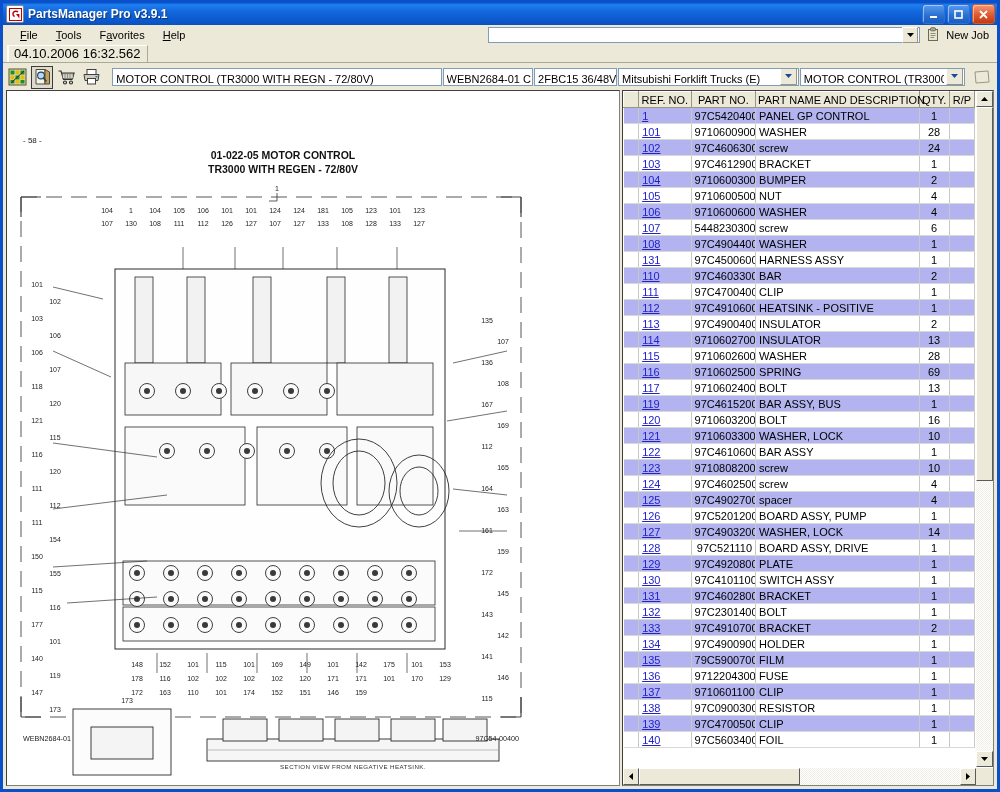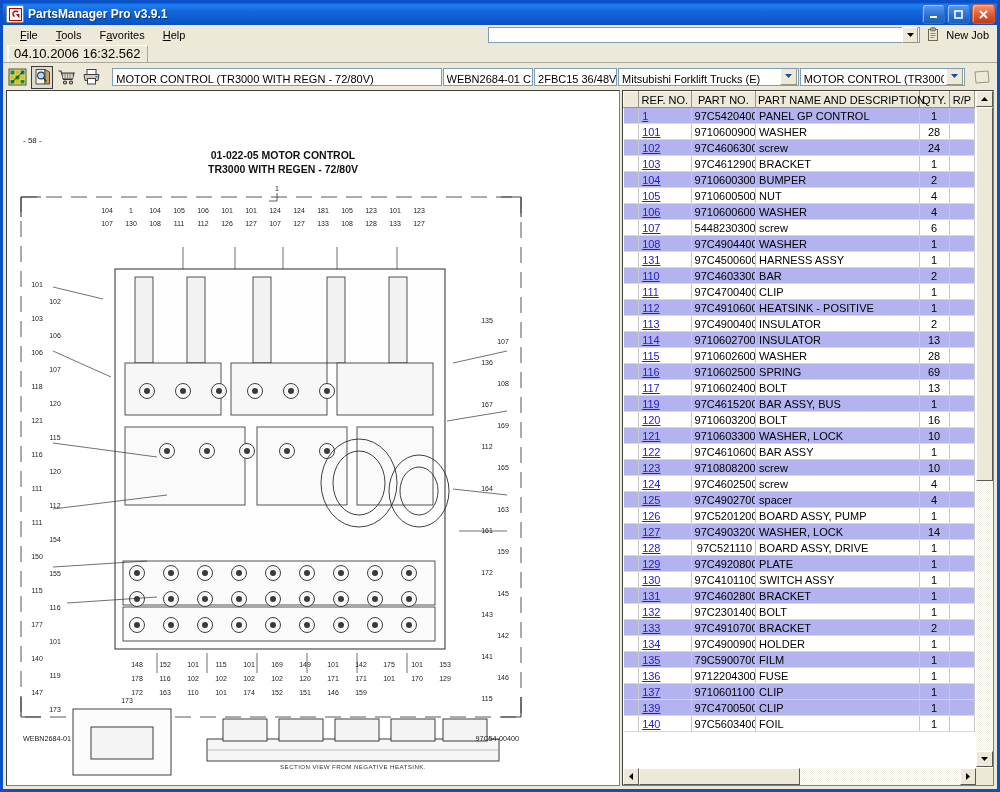--- a/index.html
+++ b/index.html
@@ -999,20 +999,28 @@
                   <td class="c-rp"></td>
                 </tr>
                 <tr class="alt">
                   <td class="c-gutter"></td>
                   <td class="c-ref"><a class="ref-link">137</a></td>
                   <td class="c-part">9710601100</td>
                   <td class="c-desc">CLIP</td>
                   <td class="c-qty">1</td>
                   <td class="c-rp"></td>
                 </tr>
+                <tr class="norm">
+                  <td class="c-gutter"></td>
+                  <td class="c-ref"><a class="ref-link">138</a></td>
+                  <td class="c-part">97C0900300</td>
+                  <td class="c-desc">RESISTOR</td>
+                  <td class="c-qty">1</td>
+                  <td class="c-rp"></td>
+                </tr>
                 <tr class="alt">
                   <td class="c-gutter"></td>
                   <td class="c-ref"><a class="ref-link">139</a></td>
                   <td class="c-part">97C4700500</td>
                   <td class="c-desc">CLIP</td>
                   <td class="c-qty">1</td>
                   <td class="c-rp"></td>
                 </tr>
                 <tr class="norm">
                   <td class="c-gutter"></td>

